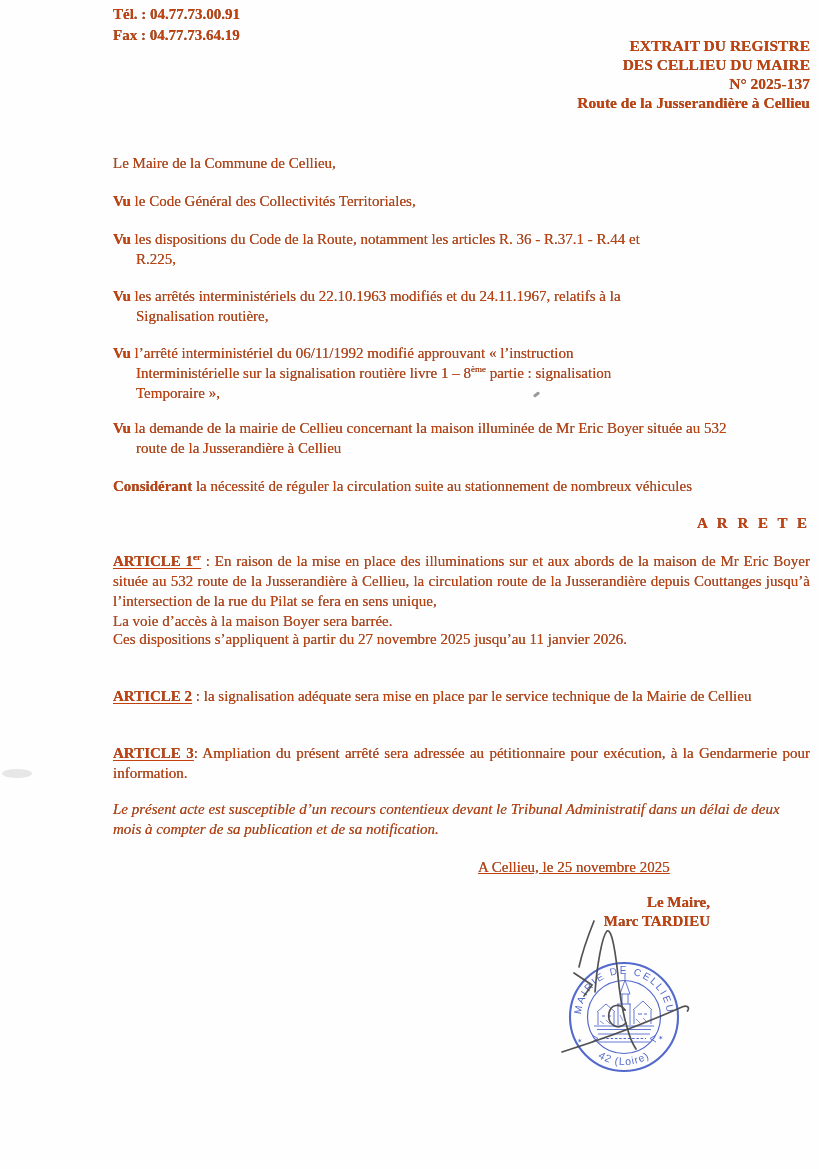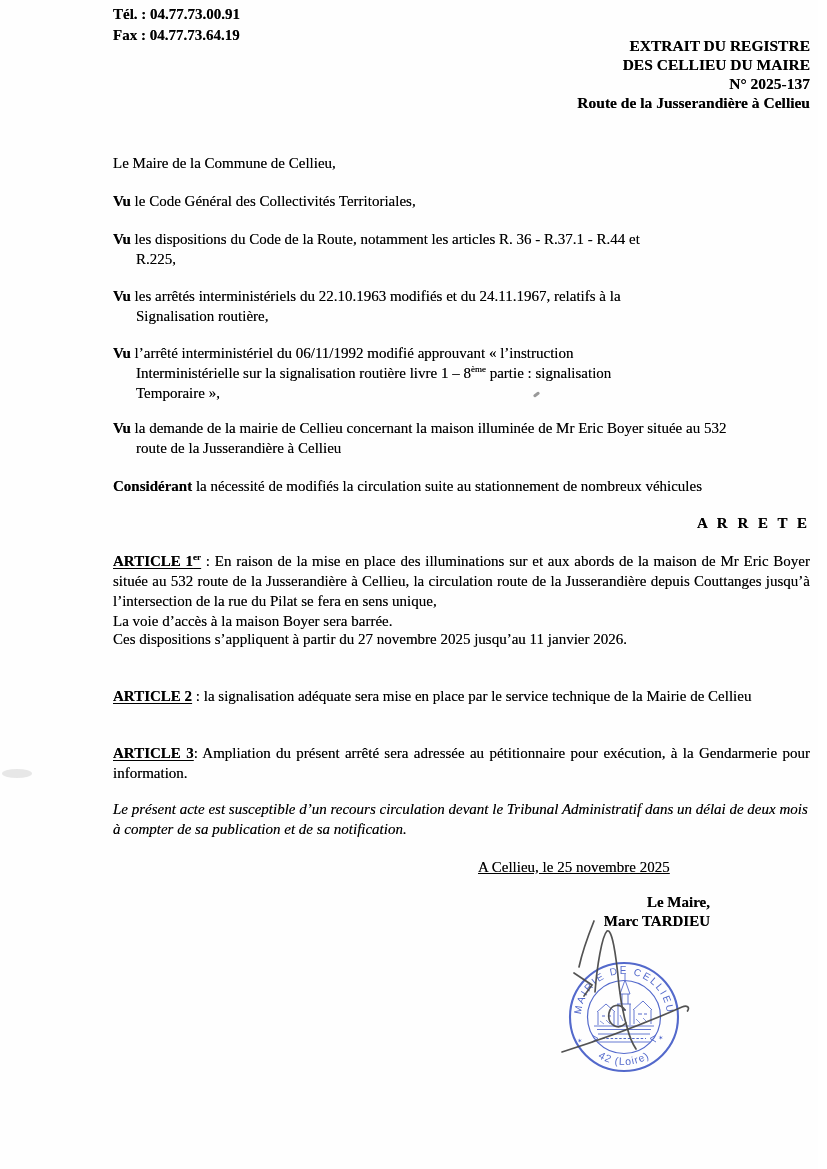--- a/index.html
+++ b/index.html
@@ -1,18 +1,18 @@
 <!DOCTYPE html>
 <html style="--stamp-color: #3c55c5; --ink-color: #474747;"><head>
 <meta charset="utf-8">
 <style>
   :root{ --stamp-color:#3c55c5; --ink-color:#474747; }
   html,body{margin:0;padding:0;background:#ffffff;}
   .page{position:relative;width:818px;height:1169px;background:#fefefe;overflow:hidden;
-        font-family:"Liberation Serif", serif;font-size:15px;color:#000000;}
+        font-family:"Liberation Serif", serif;font-size:15px;color:#c2410c;}
   .page .txt{text-shadow:0 0 .5px rgba(25,25,25,.65);}
   p{margin:0;}
   .abs{position:absolute;left:113px;width:697px;line-height:20px;}
   .hang{padding-left:23px;text-indent:-23px;}
   .just{text-align:justify;}
   .b{font-weight:normal;}
   .i{font-style:italic;}
   .center{text-align:right;}
   sup{font-size:.6em;line-height:0;}
   .artlbl{font-weight:bold;text-decoration:underline;text-underline-offset:2px;text-decoration-thickness:1.4px;}
@@ -47,35 +47,35 @@
   <p class="abs hang txt" style="top:191px"><b>Vu</b><span> le Code Général des Collectivités Territoriales,</span></p>
 
   <p class="abs hang txt" style="top:229px"><b>Vu</b><span> les dispositions du Code de la Route, notamment les articles R. 36 - R.37.1 - R.44 et</span><br><span>R.225,</span></p>
 
   <p class="abs hang txt" style="top:286px"><b>Vu</b><span> les arrêtés interministériels du 22.10.1963 modifiés et du 24.11.1967, relatifs à la</span><br><span>Signalisation routière,</span></p>
 
   <p class="abs hang txt" style="top:343px"><b>Vu</b><span> l’arrêté interministériel du 06/11/1992 modifié approuvant « l’instruction</span><br><span>Interministérielle sur la signalisation routière livre 1 – 8</span><sup>ème</sup><span> partie : signalisation</span><br><span>Temporaire »,</span></p>
 
   <p class="abs hang txt" style="top:418px"><b>Vu</b><span> la demande de la mairie de Cellieu concernant la maison illuminée de Mr Eric Boyer située au 532</span><br><span>route de la Jusserandière à Cellieu</span></p>
 
-  <p class="abs txt" style="top:476px"><b>Considérant</b><span> la nécessité de modifiés la circulation suite au stationnement de nombreux véhicules</span></p>
+  <p class="abs txt" style="top:476px"><b>Considérant</b><span> la nécessité de réguler la circulation suite au stationnement de nombreux véhicules</span></p>
 
   <p class="abs center heading txt" style="top:513px">A R R E T E</p>
 
   <p class="abs just txt" style="top:551px"><b class="artlbl"><span>ARTICLE 1</span><sup>er</sup></b><span> : En raison de la mise en place des illuminations sur et aux abords de la maison de Mr Eric Boyer située au 532 route de la Jusserandière à Cellieu, la circulation route de la Jusserandière depuis Couttanges jusqu’à l’intersection de la rue du Pilat se fera en sens unique,</span></p>
 
   <p class="abs txt" style="top:611px">La voie d’accès à la maison Boyer sera barrée.</p>
 
   <p class="abs txt" style="top:629px">Ces dispositions s’appliquent à partir du 27 novembre 2025 jusqu’au 11 janvier 2026.</p>
 
   <p class="abs just txt" style="top:686px"><b class="artlbl">ARTICLE 2</b><span> : la signalisation adéquate sera mise en place par le service technique de la Mairie de Cellieu</span></p>
 
   <p class="abs just txt" style="top:743px"><b class="artlbl">ARTICLE 3</b><span>: Ampliation du présent arrêté sera adressée au pétitionnaire pour exécution, à la Gendarmerie pour information.</span></p>
 
-  <p class="abs i txt" style="top:799px">Le présent acte est susceptible d’un recours circulation devant le Tribunal Administratif dans un délai de deux mois à compter de sa publication et de sa notification.</p>
+  <p class="abs i txt" style="top:799px">Le présent acte est susceptible d’un recours contentieux devant le Tribunal Administratif dans un délai de deux mois à compter de sa publication et de sa notification.</p>
 
   <p class="placedate txt">A Cellieu, le 25 novembre 2025</p>
 
   <div class="signoff txt">
     <div>Le Maire,</div>
     <div>Marc TARDIEU</div>
   </div>
 
   <svg class="stampsig" width="160" height="175" viewBox="545 908 160 175">
     <defs>

